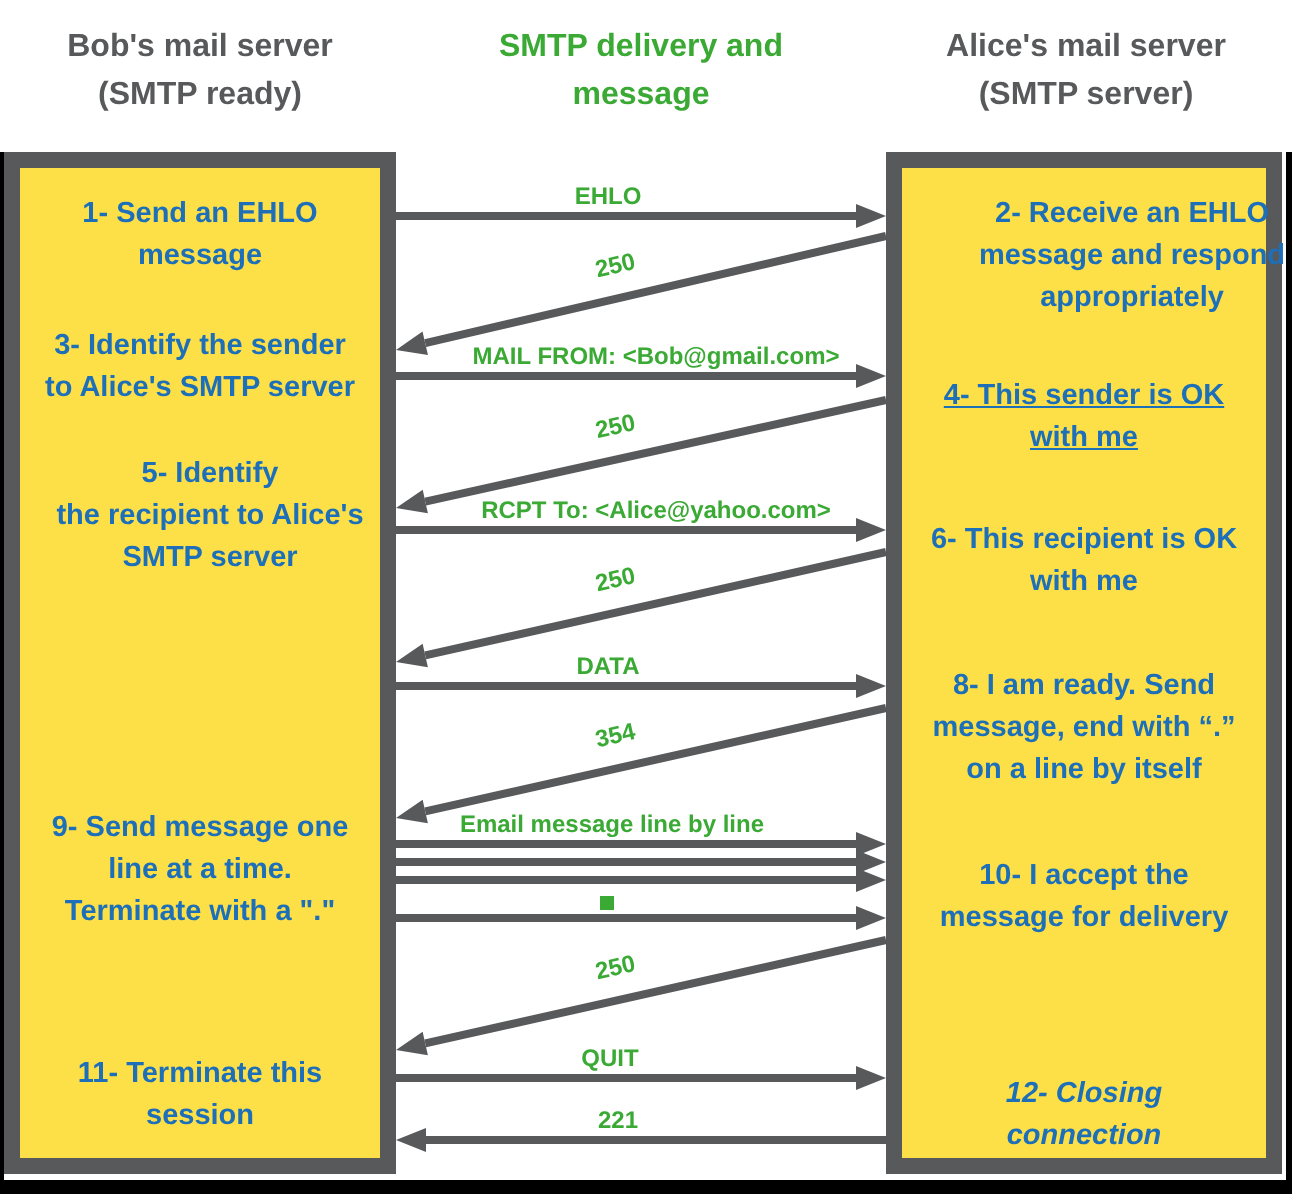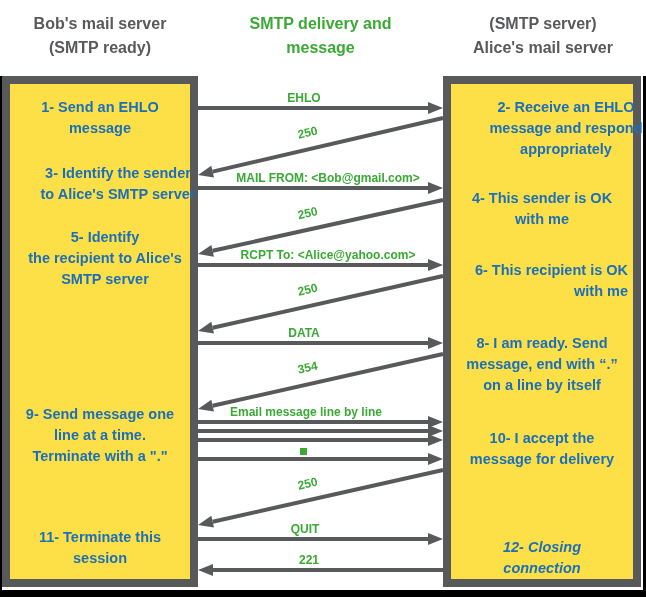--- a/index.html
+++ b/index.html
@@ -49,35 +49,35 @@
     <div>Bob's mail server</div>
     <div>(SMTP ready)</div>
   </div>
 
   <div class="col-header green" id="hdr-mid">
     <div>SMTP delivery and</div>
     <div>message</div>
   </div>
 
   <div class="col-header gray" id="hdr-right">
+    <div>Alice's mail server</div>
     <div>(SMTP server)</div>
-    <div>Alice's mail server</div>
   </div>
 
   <div class="mailbox" id="client-box">
       <div class="step" style="top: 13px;">1- Send an EHLO<br>message</div>
-      <div class="step" style="top: 79px; margin-left: 18px;">3- Identify the sender<br>to Alice's SMTP server</div>
+      <div class="step" style="top: 79px;">3- Identify the sender<br>to Alice's SMTP server</div>
       <div class="step" style="top: 143px; padding-left: 15px;">5- Identify<br>the recipient to Alice's<br>SMTP server</div>
       <div class="step" style="top: 320px;">9- Send message one<br>line at a time.<br>Terminate with a "."</div>
       <div class="step" style="top: 443px;">11- Terminate this<br>session</div>
     </div>
   <div class="mailbox" id="server-box">
       <div class="step" style="top: 13px; margin-left: 24px;">2- Receive an EHLO<br>message and respond<br>appropriately</div>
-      <div class="step" style="top: 104px;">4- This sender is OK<br>with me</div>
-      <div class="step" style="top: 176px; text-align: right;">6- This recipient is OK<br>with me</div>
+      <div class="step" style="top: 104px; text-decoration: underline;">4- This sender is OK<br>with me</div>
+      <div class="step" style="top: 176px;">6- This recipient is OK<br>with me</div>
       <div class="step" style="top: 249px;">8-  I am ready. Send<br>message, end with “.”<br>on a line by itself</div>
       <div class="step" style="top: 344px;">10-  I accept the<br>message for delivery</div>
       <div class="step" style="top: 453px; font-style: italic;">12-  Closing<br>connection</div>
     </div>
 
   <svg id="arrows" xmlns="http://www.w3.org/2000/svg" viewBox="0 0 646 597">
       <line x1="428" y1="108" x2="198" y2="108" class="msg-line"></line>
       <polygon points="443,108 428,102 428,114" class="msg-head"></polygon>
       <text x="304" y="102" text-anchor="middle" class="msg-label">EHLO</text>
       <line x1="212.60981438485643" y1="171.60098195944155" x2="443" y2="118" class="msg-line"></line>

